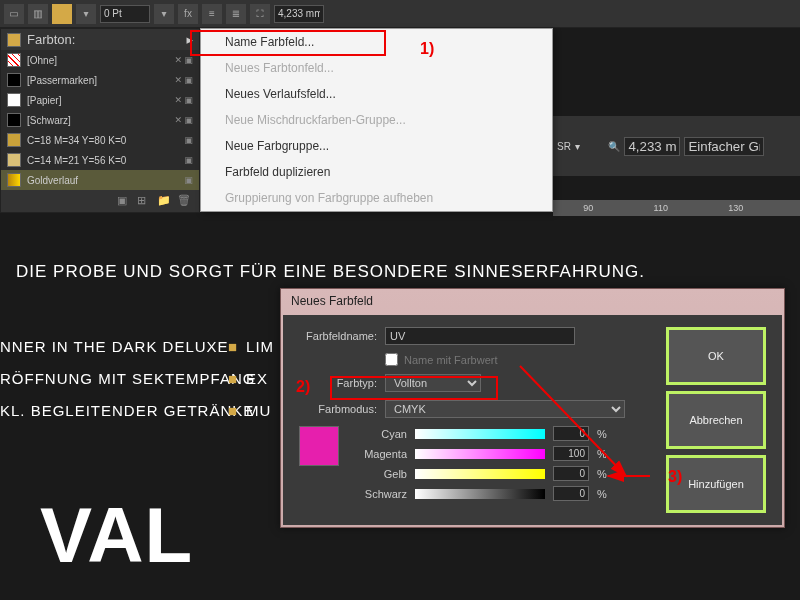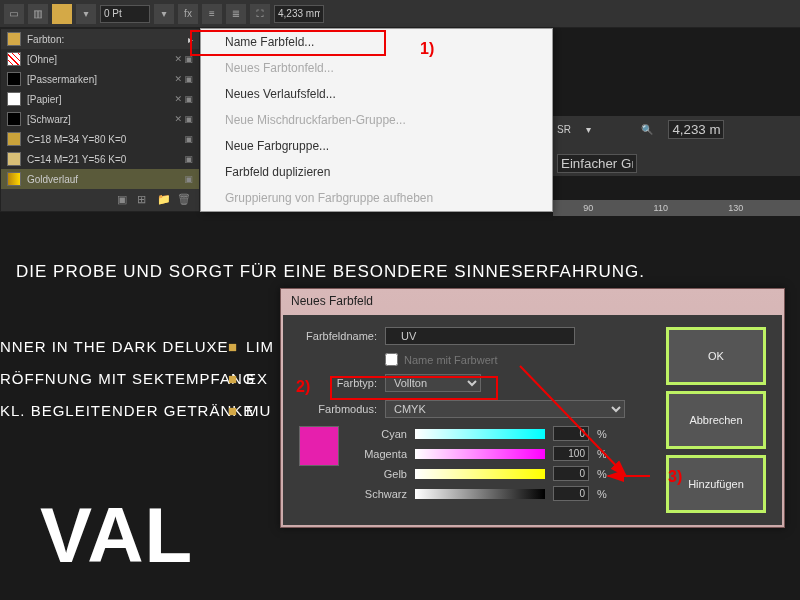--- a/index.html
+++ b/index.html
@@ -5,21 +5,21 @@
 * { margin: 0; padding: 0; box-sizing: border-box; font-family: "Segoe UI", Tahoma, sans-serif; }
 body { background: #1a1a1a; width: 800px; height: 600px; overflow: hidden; position: relative; color: #ccc; font-size: 11px; }
 
 
 .top-toolbar { background: #333; height: 28px; display: flex; align-items: center; gap: 4px; padding: 2px 4px; border-bottom: 1px solid #222; }
 .top-toolbar .icon-btn { width: 20px; height: 20px; background: #444; display: flex; align-items: center; justify-content: center; font-size: 10px; color: #aaa; }
 .top-toolbar .num-field { background: #222; color: #ccc; border: 1px solid #555; width: 50px; height: 18px; padding: 0 3px; font-size: 10px; }
 
 
 .swatches-panel { position: absolute; top: 28px; left: 0; width: 200px; background: #2b2b2b; border: 1px solid #222; }
-.swatch-header { display: flex; align-items: center; padding: 3px 6px; background: #333; font-size: 10px; gap: 6px; }
+.swatch-header { display: flex; align-items: center; padding: 3px 6px; background: #333; font-size: 13px; gap: 6px; }
 .swatch-row { display: flex; align-items: center; padding: 3px 6px; gap: 6px; cursor: pointer; }
 .swatch-row.selected { background: #5a5a3a; }
 .swatch-chip { width: 14px; height: 14px; border: 1px solid #666; }
 .swatch-name { flex: 1; font-size: 10px; color: #ccc; }
 .swatch-icons { display: flex; gap: 2px; font-size: 9px; color: #888; }
 .panel-footer { display: flex; gap: 6px; padding: 4px 8px; background: #333; justify-content: flex-end; }
 .panel-footer span { width: 14px; height: 14px; color: #888; font-size: 11px; cursor: pointer; }
 
 
 .context-menu { position: absolute; top: 28px; left: 200px; width: 353px; background: #f4f4f4; border: 1px solid #999; box-shadow: 2px 2px 6px rgba(0,0,0,.3); z-index: 10; }
@@ -38,32 +38,32 @@
 
 
 .dialog { position: absolute; top: 288px; left: 280px; width: 505px; background: linear-gradient(#d8b8b8,#caa); border: 1px solid #755; box-shadow: 0 0 8px rgba(0,0,0,.5); z-index: 12; }
 .dialog-title { padding: 5px 10px; font-size: 12px; color: #222; }
 .dialog-body { background: #3a3a3a; margin: 2px; padding: 12px 16px; display: flex; gap: 20px; }
 .dialog-left { flex: 1; }
 .dialog-right { width: 100px; display: flex; flex-direction: column; gap: 6px; }
 .dlg-btn { background: #555; color: #eee; border: 3px solid #bef264; padding: 20px 0; font-size: 11px; text-align: center; cursor: pointer; }
 .form-row { display: flex; align-items: center; gap: 8px; margin-bottom: 8px; }
 .form-label { width: 78px; text-align: right; color: #ccc; font-size: 11px; }
-.form-input { background: #222; color: #ccc; border: 1px solid #666; padding: 2px 15px; font-size: 11px; }
+.form-input { background: #222; color: #ccc; border: 1px solid #666; padding: 2px 4px; font-size: 11px; }
 .form-select { background: #444; color: #ccc; border: 1px solid #666; padding: 1px 4px; font-size: 11px; }
 .checkbox-row { display: flex; align-items: center; gap: 6px; margin-left: 86px; margin-bottom: 8px; color: #777; font-size: 11px; }
 .color-preview { width: 40px; height: 40px; background: #e61fad; border: 1px solid #666; }
 .slider-row { display: flex; align-items: center; gap: 8px; margin-bottom: 5px; }
 .slider-label { width: 54px; text-align: right; font-size: 11px; color: #ccc; }
 .slider-track { width: 130px; height: 10px; position: relative; }
 .slider-val { width: 36px; background: #222; color: #ccc; border: 1px solid #666; padding: 1px 3px; font-size: 10px; text-align: right; }
 .pct { font-size: 11px; color: #ccc; }
 
 
-.right-toolbar { position: absolute; top: 116px; left: 553px; width: 247px; height: 60px; background: #333; display: flex; flex-wrap: wrap; align-items: center; gap: 15px; padding: 4px; font-size: 10px; }
+.right-toolbar { position: absolute; top: 116px; left: 553px; width: 247px; height: 60px; background: #333; display: flex; flex-wrap: wrap; align-items: center; gap: 4px; padding: 4px; font-size: 10px; }
 .right-toolbar .field { background:#222;border:1px solid #555;color:#ccc;padding:1px 3px;width:56px; }
 .ruler { position: absolute; top: 200px; left: 553px; width: 296px; height: 16px; background: #555; color: #ccc; font-size: 9px; display: flex; justify-content: space-around; align-items: center; }
 </style>
 </head>
 <body>
 
 <div class="top-toolbar">
   <span class="icon-btn">▭</span>
   <span class="icon-btn">▥</span>
   <span class="icon-btn" style="background:#d4a947"></span>

